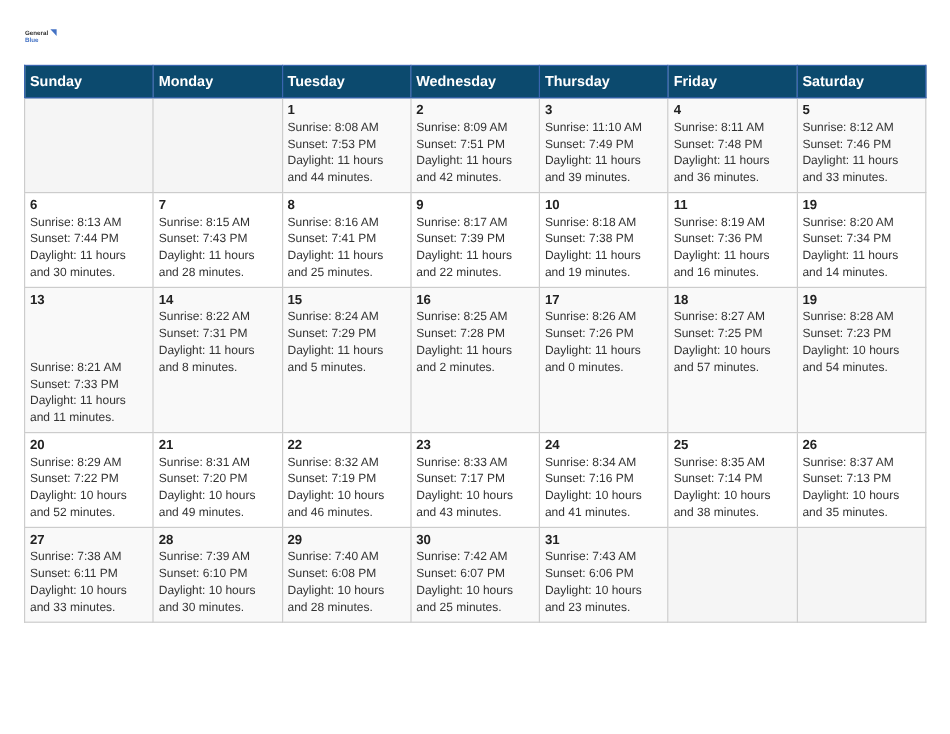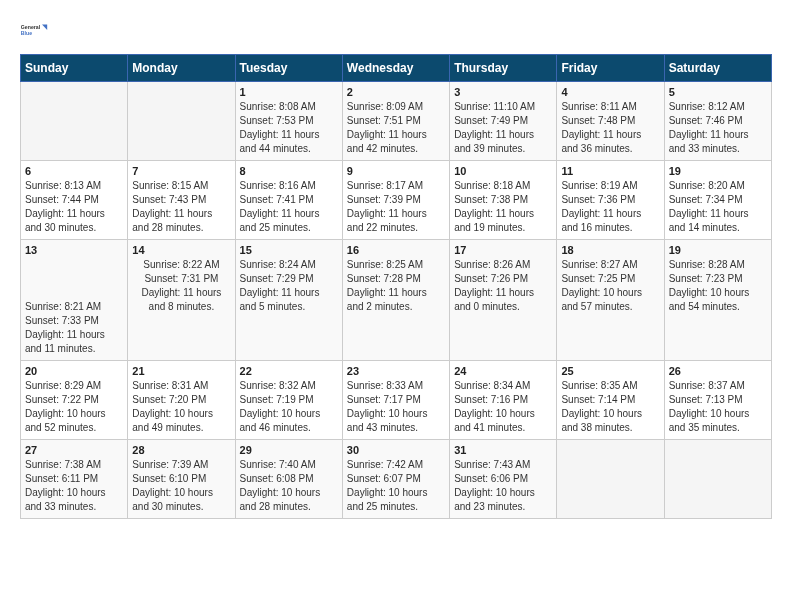--- a/index.html
+++ b/index.html
@@ -195,21 +195,21 @@
         </tr>
         <tr>
           <td>
             <span class="day-num">13</span>
             <div class="day-info" style="white-space: pre-line; margin-top: 44px;">Sunrise: 8:21 AM
 Sunset: 7:33 PM
 Daylight: 11 hours and 11 minutes.</div>
           </td>
           <td>
             <span class="day-num">14</span>
-            <div class="day-info" style="white-space: pre-line; text-align: center;">Sunrise: 8:22 AM
+            <div class="day-info" style="white-space: pre-line;">Sunrise: 8:22 AM
 Sunset: 7:31 PM
 Daylight: 11 hours and 8 minutes.</div>
           </td>
           <td>
             <span class="day-num">15</span>
             <div class="day-info" style="white-space: pre-line;">Sunrise: 8:24 AM
 Sunset: 7:29 PM
 Daylight: 11 hours and 5 minutes.</div>
           </td>
           <td>

